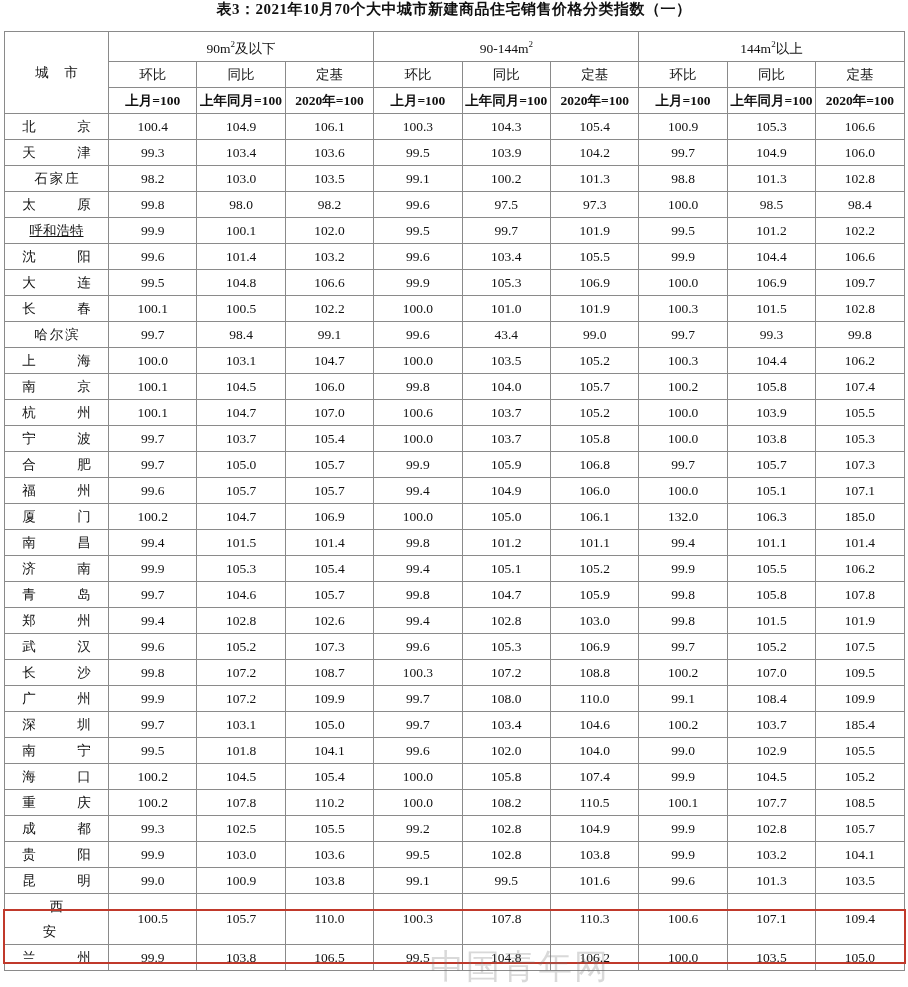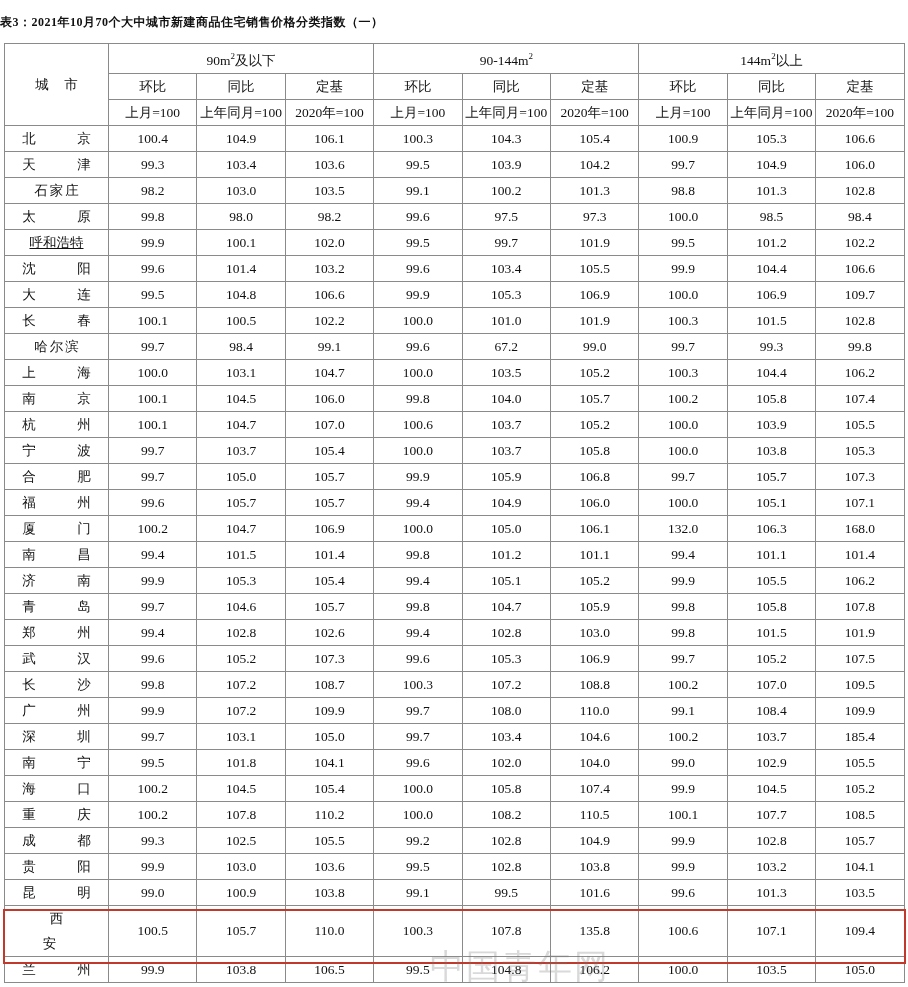--- a/index.html
+++ b/index.html
@@ -9,24 +9,25 @@
   }
   body {
     width: 908px;
     height: 987px;
     font-family: "Liberation Serif", "DejaVu Serif", serif;
     color: #111111;
     overflow: hidden;
     position: relative;
   }
   #title {
+    text-align: center;
     font-weight: bold;
-    font-size: 12px;
+    font-size: 15px;
     letter-spacing: 0.5px;
-    padding: 14px 0 12px 0;
+    padding: 0 0 12px 0;
     font-family: "Liberation Serif", "DejaVu Serif", serif;
   }
   .table-wrap {
     padding: 0 4px;
   }
   table.grid {
     border-collapse: collapse;
     width: 900px;
     margin: 0 auto;
     table-layout: fixed;
@@ -49,20 +50,21 @@
     text-indent: 6px;
   }
   .grp {
     font-size: 14px;
   }
   .sub {
     font-size: 13.5px;
   }
   .base {
     font-size: 12.5px;
+    font-weight: bold;
   }
   sup {
     font-size: 9px;
     vertical-align: super;
   }
   td.city {
     font-size: 14.5px;
     letter-spacing: 0px;
   }
   td.city span.name2 {
@@ -250,21 +252,21 @@
           <td class="num">100.3</td>
           <td class="num">101.5</td>
           <td class="num">102.8</td>
         </tr>
         <tr>
           <td class="city"><span class="name3">哈尔滨</span></td>
           <td class="num">99.7</td>
           <td class="num">98.4</td>
           <td class="num">99.1</td>
           <td class="num">99.6</td>
-          <td class="num">67.2</td>
+          <td class="num">43.4</td>
           <td class="num">99.0</td>
           <td class="num">99.7</td>
           <td class="num">99.3</td>
           <td class="num">99.8</td>
         </tr>
         <tr>
           <td class="city"><span class="name2">上　海</span></td>
           <td class="num">100.0</td>
           <td class="num">103.1</td>
           <td class="num">104.7</td>
@@ -338,21 +340,21 @@
         <tr>
           <td class="city"><span class="name2">厦　门</span></td>
           <td class="num">100.2</td>
           <td class="num">104.7</td>
           <td class="num">106.9</td>
           <td class="num">100.0</td>
           <td class="num">105.0</td>
           <td class="num">106.1</td>
           <td class="num">132.0</td>
           <td class="num">106.3</td>
-          <td class="num">168.0</td>
+          <td class="num">185.0</td>
         </tr>
         <tr>
           <td class="city"><span class="name2">南　昌</span></td>
           <td class="num">99.4</td>
           <td class="num">101.5</td>
           <td class="num">101.4</td>
           <td class="num">99.8</td>
           <td class="num">101.2</td>
           <td class="num">101.1</td>
           <td class="num">99.4</td>
@@ -515,21 +517,21 @@
           <td class="num">101.3</td>
           <td class="num">103.5</td>
         </tr>
         <tr>
           <td class="city"><span class="name2">西　　安</span></td>
           <td class="num">100.5</td>
           <td class="num">105.7</td>
           <td class="num">110.0</td>
           <td class="num">100.3</td>
           <td class="num">107.8</td>
-          <td class="num">135.8</td>
+          <td class="num">110.3</td>
           <td class="num">100.6</td>
           <td class="num">107.1</td>
           <td class="num">109.4</td>
         </tr>
         <tr>
           <td class="city"><span class="name2">兰　州</span></td>
           <td class="num">99.9</td>
           <td class="num">103.8</td>
           <td class="num">106.5</td>
           <td class="num">99.5</td>

